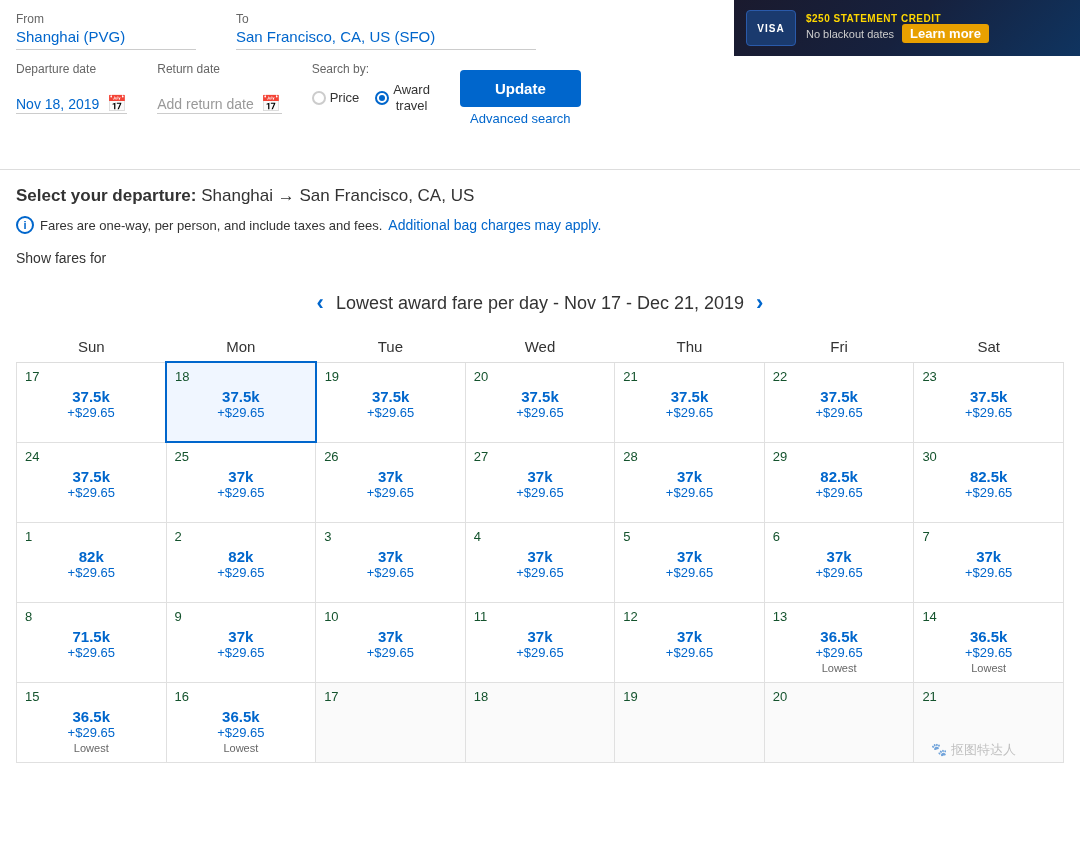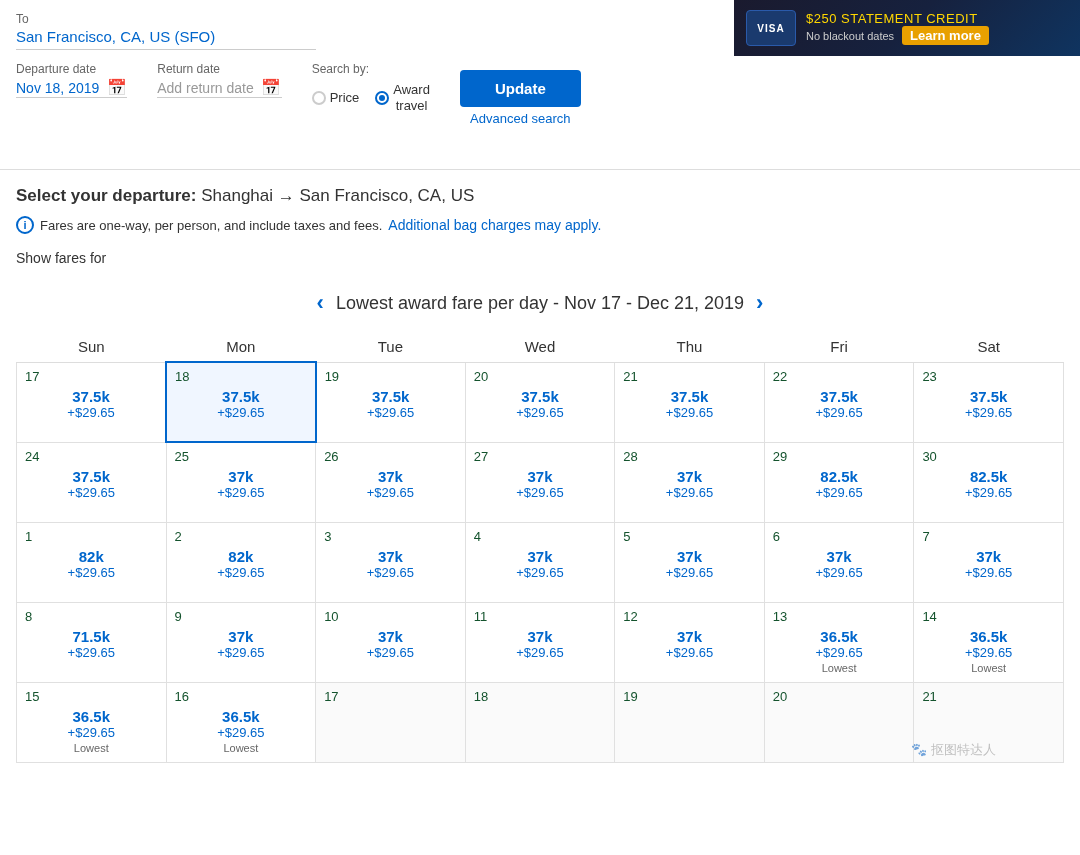--- a/index.html
+++ b/index.html
@@ -32,22 +32,22 @@
     }
     .banner-card .visa-logo {
       color: #fff;
       font-weight: bold;
       font-size: 10px;
       letter-spacing: 1px;
     }
     .banner-text { flex: 1; }
     .banner-title {
       color: #ffd700;
-      font-weight: normal;
-      font-size: 13px;
+      font-weight: bold;
+      font-size: 10px;
       letter-spacing: 0.5px;
     }
     .banner-sub {
       color: #ccc;
       font-size: 11px;
       display: flex;
       align-items: center;
       gap: 8px;
     }
     .banner-learn {
@@ -84,21 +84,21 @@
     }
     .from-field .form-field-value { min-width: 180px; }
     .to-field .form-field-value { min-width: 300px; }
 
     .form-row-2 {
       display: flex;
       align-items: flex-start;
       gap: 30px;
     }
     .date-field { display: flex; flex-direction: column; }
-    .date-field label { font-size: 12px; color: #666; margin-bottom: 2px; }
+    .date-field label { font-size: 12px; color: #666; margin-bottom: 18px; }
     .date-input-row {
       display: flex;
       align-items: center;
       gap: 8px;
       border-bottom: 1px solid #ccc;
     }
     .date-value { color: #0066cc; font-size: 14px; font-weight: 500; }
     .return-value { color: #999; font-size: 14px; }
     .calendar-icon {
       color: #666;
@@ -264,21 +264,21 @@
     .fare-lowest {
       color: #666;
       font-size: 11px;
       text-align: center;
       display: block;
       margin-top: 2px;
     }
     .watermark {
       position: absolute;
       bottom: 20px;
-      right: 84px;
+      right: 64px;
       opacity: 0.6;
       font-size: 13px;
       color: #999;
       display: flex;
       align-items: center;
       gap: 4px;
     }
   </style>
 </head>
 <body>
@@ -293,20 +293,24 @@
       <div class="banner-title">$250 STATEMENT CREDIT</div>
       <div class="banner-sub">
         <span>No blackout dates</span>
         <span class="banner-learn">Learn more</span>
       </div>
     </div>
   </div>
 
   <div class="search-area">
     <div class="form-row-1">
+      <div class="form-field from-field">
+        <label>From</label>
+        <div class="form-field-value">Shanghai (PVG)</div>
+      </div>
       <div class="form-field to-field">
         <label>To</label>
         <div class="form-field-value">San Francisco, CA, US (SFO)</div>
       </div>
     </div>
 
     <div class="form-row-2">
       <div class="date-field">
         <label>Departure date</label>
         <div class="date-input-row">

